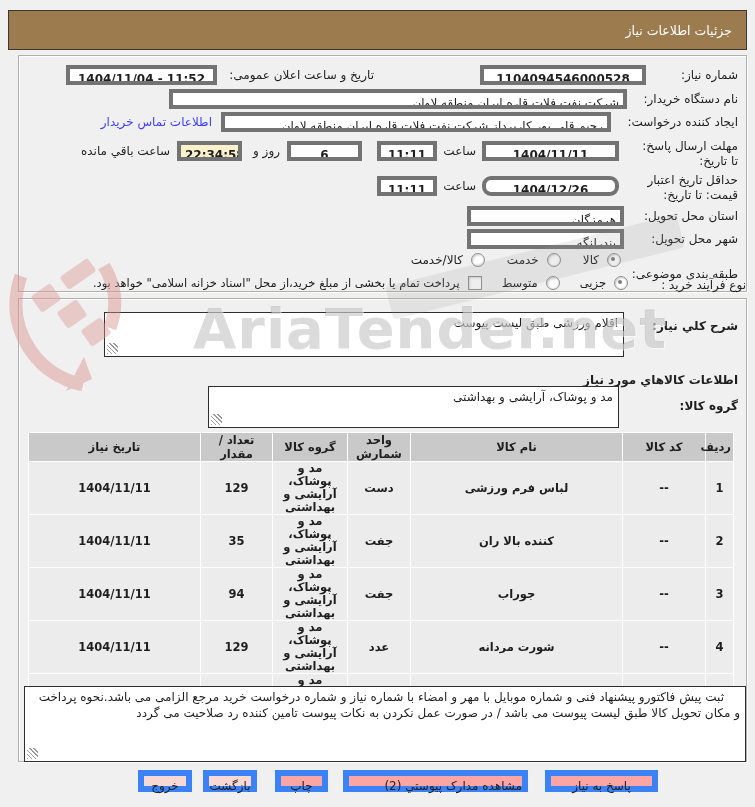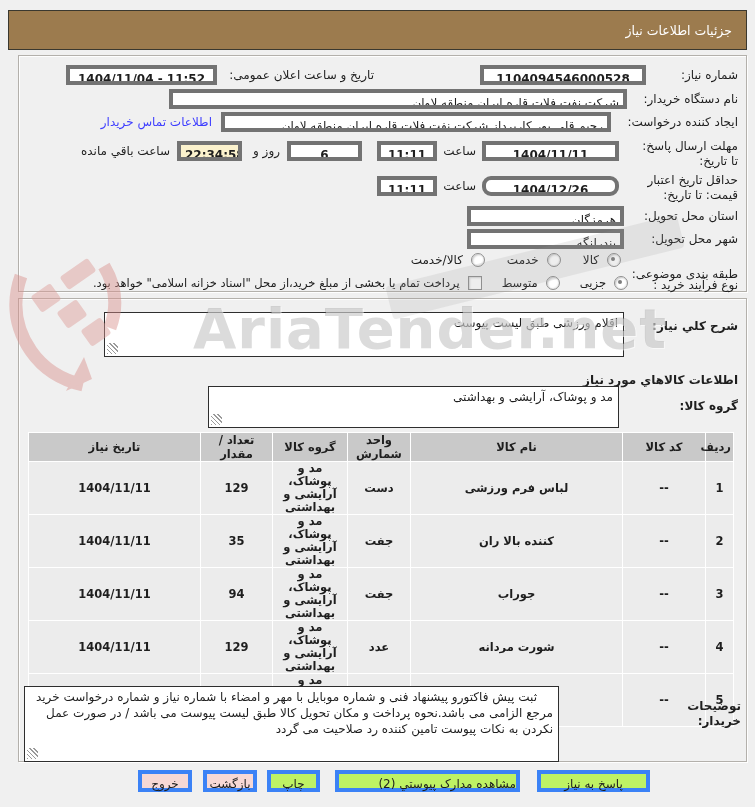--- a/index.html
+++ b/index.html
@@ -62,24 +62,24 @@
     background:#c9c9c9;border:1px solid #ffffff;font-weight:bold;font-size:11.5px;
     height:26px;padding:0 2px;text-align:center;
   }
   table.items td{
     background:#ececec;border:1px solid #ffffff;font-weight:bold;font-size:11.5px;
     height:42px;padding:0 3px;text-align:center;line-height:13px;
   }
   td.ltr{direction:ltr;}
   
   .btn{
-    position:absolute;height:22px;line-height:20px;border:4px solid #3b82f6;
+    position:absolute;height:22px;line-height:20px;border:6px solid #3b82f6;
     text-align:center;font-size:12px;box-sizing:border-box;cursor:pointer;
   }
-  .btn.green{background:#bef264;}
+  .btn.green{background:#fca5a5;margin-left:8px;}
   .btn.pink{background:#f7d8d5;}
   
   .wm{position:absolute;left:0;top:288px;width:755px;height:90px;pointer-events:none;z-index:60;}
   .wm-text{
     position:absolute;left:110px;top:8px;width:640px;
     font-size:56px;font-weight:bold;letter-spacing:1px;direction:ltr;text-align:center;
     color:rgba(125,125,125,.28);text-shadow:1px 1px 0 rgba(255,255,255,.55);
     font-family:"DejaVu Sans",sans-serif;white-space:nowrap;
   }
   .wm-logo{position:absolute;left:6px;top:-42px;opacity:.45;}
@@ -134,21 +134,21 @@
     <span class="lbl" style="top:199px;right:8px;margin-top:12px;">طبقه بندی موضوعی:</span>
     <div class="optrow" style="top:197px;right:125px;">
       <span class="radio sel"></span>
       <span class="optlbl">کالا</span>
       <span class="radio" style="margin-right:14px;"></span>
       <span class="optlbl">خدمت</span>
       <span class="radio" style="margin-right:14px;"></span>
       <span class="optlbl">کالا/خدمت</span>
     </div>
 
-    <span class="lbl" style="top:222px;right:8px;">نوع فرآیند خرید :</span>
+    <span class="lbl" style="top:222px;right:0;">نوع فرآیند خرید :</span>
     <div class="optrow" style="top:220px;right:118px;font-size:11.5px;">
       <span class="radio sel"></span>
       <span class="optlbl">جزیی</span>
       <span class="radio" style="margin-right:12px;"></span>
       <span class="optlbl">متوسط</span>
       <span class="chk" style="margin-right:12px;"></span>
       <span class="optlbl">پرداخت تمام یا بخشی از مبلغ خرید،از محل "اسناد خزانه اسلامی" خواهد بود.</span>
     </div>
   </div>
 
@@ -232,21 +232,21 @@
           <td>تیشرت مردانه</td>
             <td>عدد</td>
           <td>مد و پوشاک، آرایشی و بهداشتی</td>
             <td>129</td>
           <td class="ltr">1404/11/11</td>
         </tr>
       </tbody>
     </table>
 
     <span class="lbl wrap b" style="top:400px;right:5px;width:62px;">توضیحات خریدار:</span>
-    <div class="ta" style="top:387px;left:5px;width:535px;height:76px;text-indent:16px;">
+    <div class="ta" style="top:387px;left:5px;width:722px;height:76px;text-indent:16px;">
       <span>ثبت پیش فاکتورو پیشنهاد فنی و شماره موبایل با مهر و امضاء با شماره نیاز و شماره درخواست خرید مرجع الزامی می باشد.نحوه پرداخت و مکان تحویل کالا طبق لیست پیوست می باشد / در صورت عمل نکردن به نکات پیوست تامین کننده رد صلاحیت می گردد</span>
       <span class="grip"></span>
     </div>
   </div>
 
   <div class="btn green" style="top:770px;left:537px;width:113px;">پاسخ به نیاز</div>
   <div class="btn green" style="top:770px;left:335px;width:185px;text-align:right;">مشاهده مدارک پیوستي (2)</div>
   <div class="btn green" style="top:770px;left:267px;width:53px;">چاپ</div>
   <div class="btn pink" style="top:770px;left:203px;width:54px;">بازگشت</div>
   <div class="btn pink" style="top:770px;left:138px;width:54px;">خروج</div>

